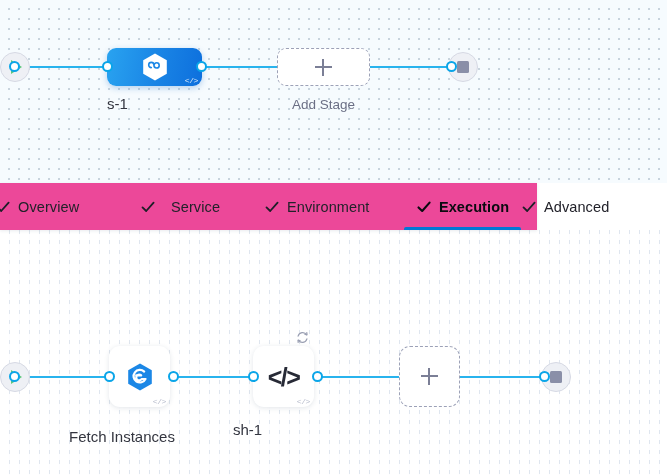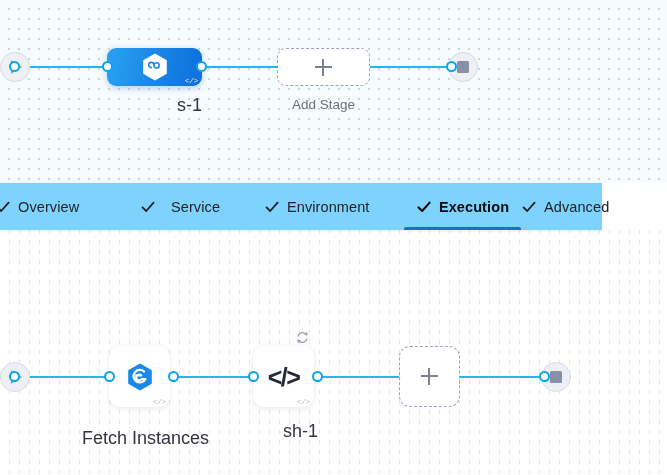--- a/index.html
+++ b/index.html
@@ -59,23 +59,23 @@
         #ffffff 0px, #ffffff 9.2px,
         transparent 9.2px, transparent 10px);
     pointer-events: none;
   }
 
   
   .tabbar {
     position: absolute;
     left: 0;
     top: 183px;
-    width: 602px;
+    width: 537px;
     height: 47px;
-    background: #7dd3fc;
+    background: #ec4899;
     box-shadow: 0 1px 3px rgba(40,60,90,0.10);
     display: flex;
     align-items: center;
     z-index: 30;
   }
   .tab {
     display: flex;
     align-items: center;
     height: 47px;
     position: relative;
@@ -190,22 +190,22 @@
     color: rgba(255,255,255,0.85);
     font-family: "Liberation Mono", monospace;
     letter-spacing: -0.4px;
   }
   .code-badge.dark {
     color: #b6bbcb;
   }
 
   .node-caption {
     position: absolute;
-    text-align: right;
-    font-size: 18px;
+    text-align: left;
+    font-size: 15px;
     color: #33353f;
     white-space: nowrap;
   }
 
   
   .add-box {
     position: absolute;
     background: #ffffff;
     border: 1.6px dashed #9ca1b7;
     box-sizing: border-box;
@@ -410,21 +410,21 @@
             <path d="M5.4 11.4 L3.2 11.0 L3.4 13.2" fill="none" stroke="#9ba0b3" stroke-width="1.3" stroke-linecap="round" stroke-linejoin="round"></path>
           </svg>
         </div>
         <div class="step-icon">
           <span class="sh-glyph">&lt;/&gt;</span>
         </div>
         <div class="code-badge dark">&lt;/&gt;</div>
       </div>
       <div class="port" style="left:248px; top:141px;"></div>
       <div class="port" style="left:312px; top:141px;"></div>
-      <div class="node-caption" style="left:218px; top:191px; width:100px;">sh-1</div>
+      <div class="node-caption" style="left:233px; top:191px; width:100px;">sh-1</div>
 
       <div class="add-box add-step-box" style="left:399px; top:116px;">
         <div class="plus"></div>
       </div>
 
       <div class="endcap" style="left:541px; top:132px;">
         <div class="stop-sq"></div>
       </div>
       <div class="port" style="left:539px; top:141px;"></div>
 

